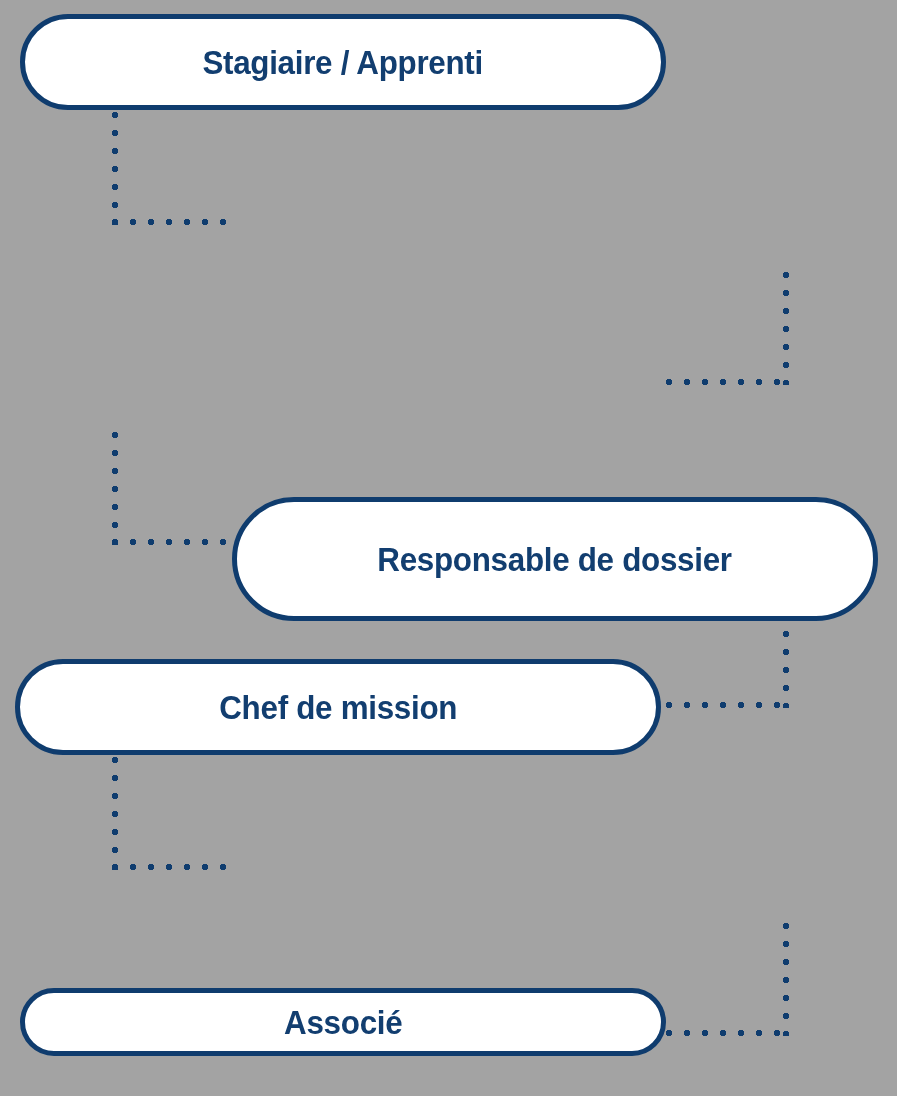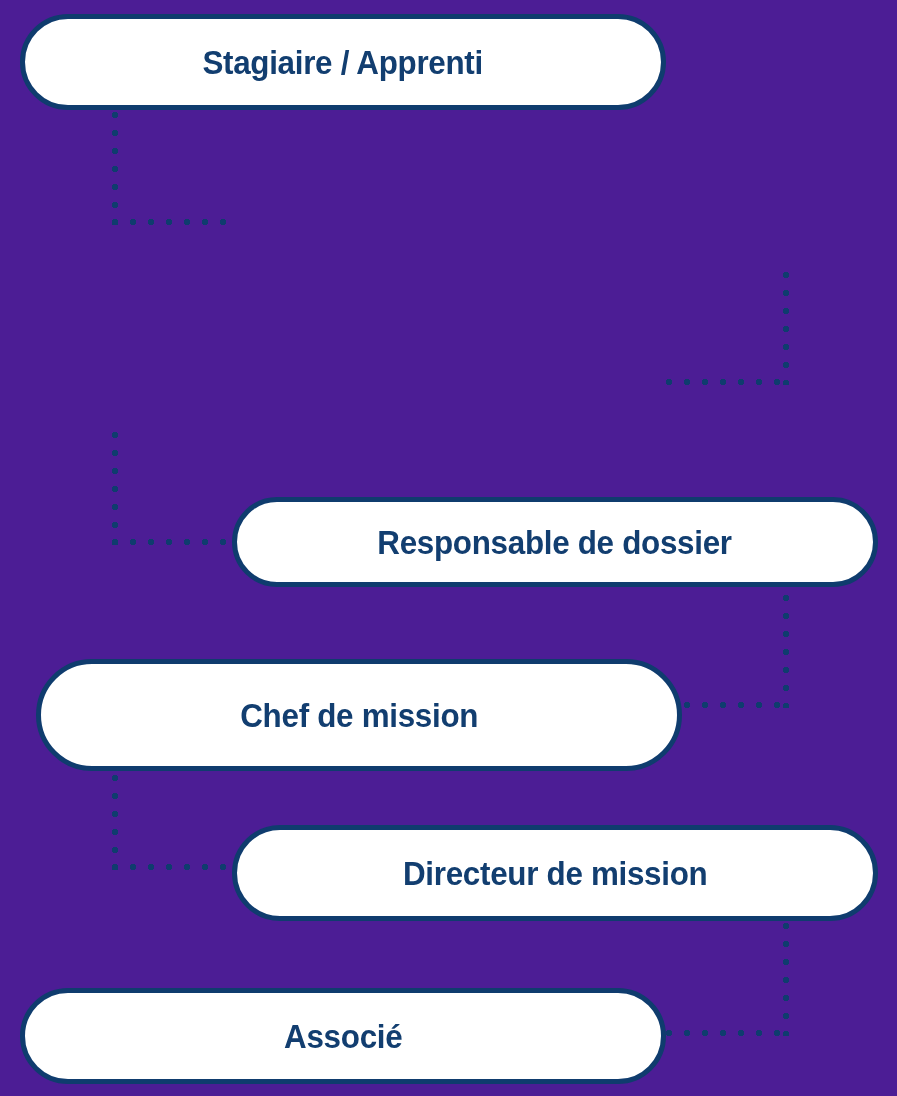--- a/index.html
+++ b/index.html
@@ -7,21 +7,21 @@
     padding: 0;
     background: #ffffff;
   }
   body {
     font-family: "Liberation Sans", sans-serif;
   }
   #canvas {
     position: relative;
     width: 897px;
     height: 1096px;
-    background: #4c1d95;
+    background: #a3a3a3;
     overflow: hidden;
   }
   .node {
     position: absolute;
     box-sizing: border-box;
     background: #ffffff;
     border: 5px solid #0f3c6e;
     border-radius: 999px;
     display: flex;
     align-items: center;
@@ -35,24 +35,24 @@
     letter-spacing: -0.3px;
     color: #123e70;
     white-space: nowrap;
     line-height: 1;
     transform: scaleX(0.95);
   }
   
   .n0 { left: 20px;  top: 14px;   width: 646px; height: 96px; }
   .n1 { left: 232px; top: 174px;  width: 646px; height: 96px; }
   .n2 { left: 20px;  top: 334px;  width: 646px; height: 96px; }
-  .n3 { left: 232px; top: 497px;  width: 646px; height: 90px; }
-  .n4 { left: 36px;  top: 659px;  width: 646px; height: 112px; }
+  .n3 { left: 232px; top: 497px;  width: 646px; height: 124px; }
+  .n4 { left: 15px;  top: 659px;  width: 646px; height: 96px; }
   .n5 { left: 232px; top: 825px;  width: 646px; height: 96px; }
-  .n6 { left: 20px;  top: 988px;  width: 646px; height: 96px; }
+  .n6 { left: 20px;  top: 988px;  width: 646px; height: 68px; }
 
   
   .conn-v, .conn-h {
     position: absolute;
     z-index: 1;
   }
   .conn-v {
     width: 6px;
     background-image: radial-gradient(circle at 3px 3px, #0f3c6e 3px, rgba(0,0,0,0) 3.4px);
     background-size: 6px 18px;
@@ -118,21 +118,18 @@
 
 
   <div class="node n3">
     <span class="node-label">Responsable de dossier</span>
   </div>
 
   <div class="node n4">
     <span class="node-label">Chef de mission</span>
   </div>
 
-  <div class="node n5">
-    <span class="node-label">Directeur de mission</span>
-  </div>
 
   <div class="node n6">
     <span class="node-label">Associé</span>
   </div>
 
 </div>
 
 </body></html>

